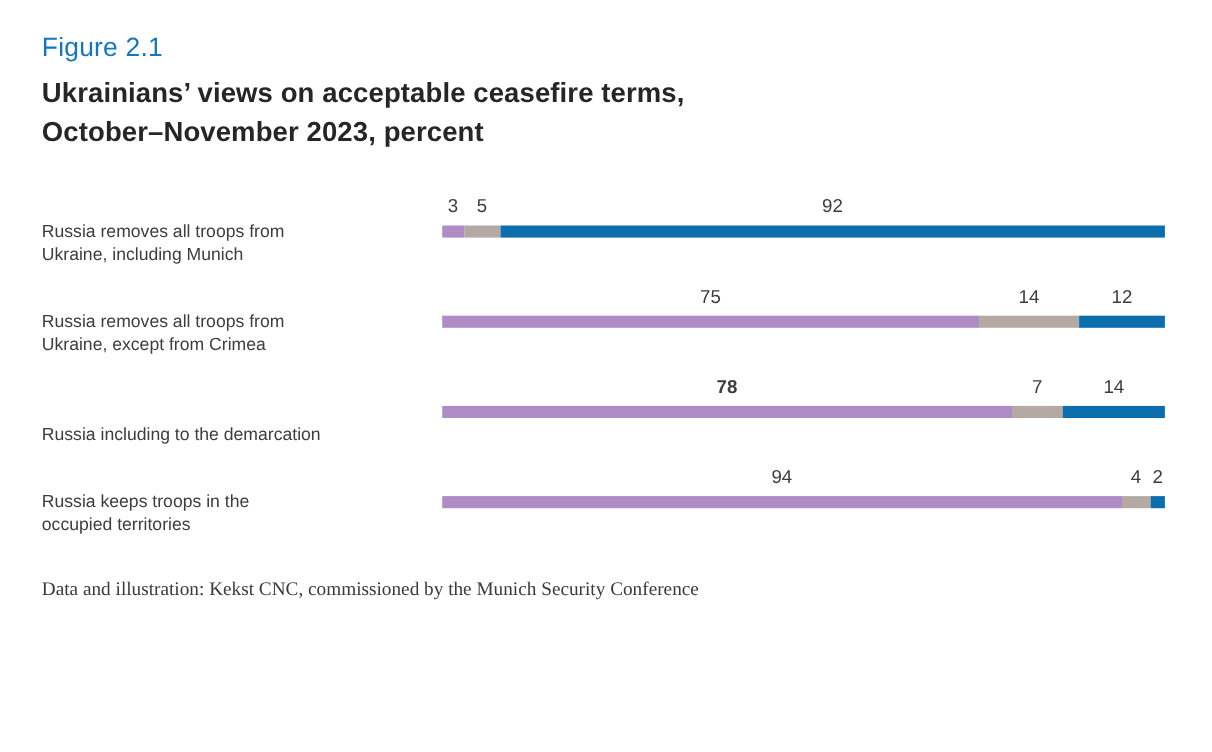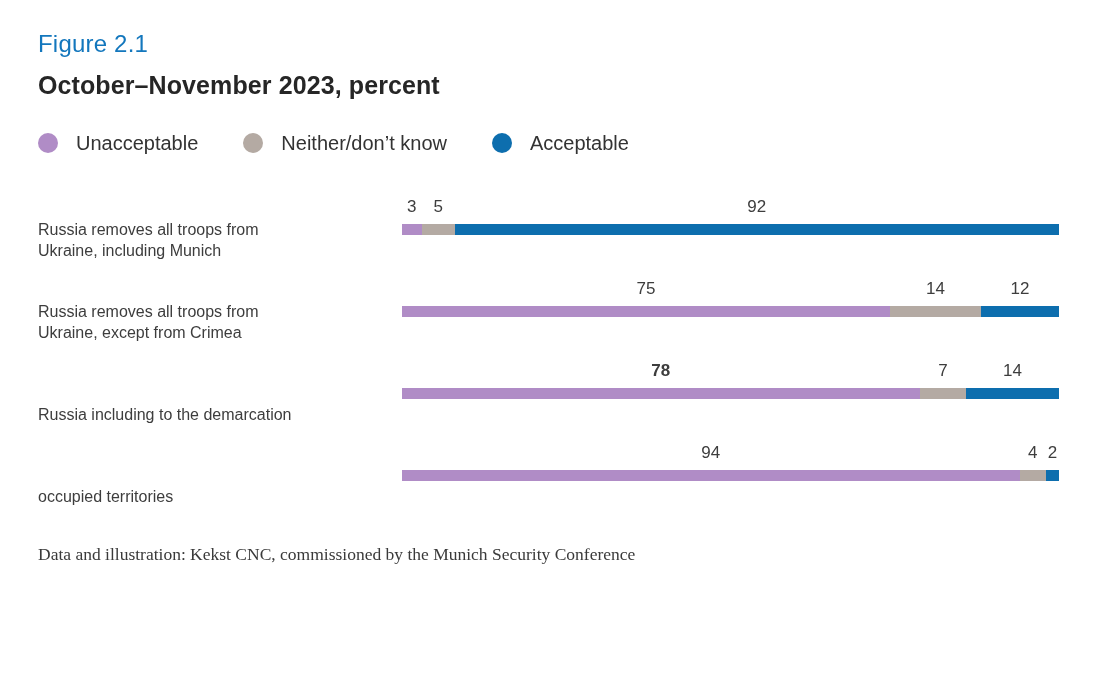--- a/index.html
+++ b/index.html
@@ -80,37 +80,24 @@
   }
 </style>
 </head>
 <body>
 
 <div class="page">
 
   <div class="figure-label">Figure 2.1</div>
 
   <div class="title">
+    <div>Ukrainians’ views on acceptable ceasefire terms,</div>
     <div>October–November 2023, percent</div>
   </div>
 
-  <div class="legend">
-    <div class="legend-item">
-      <span class="legend-dot" style="background: rgb(176, 140, 198);"></span>
-      <span class="legend-label">Unacceptable</span>
-    </div>
-    <div class="legend-item">
-      <span class="legend-dot" style="background: rgb(180, 170, 163);"></span>
-      <span class="legend-label">Neither/don’t know</span>
-    </div>
-    <div class="legend-item">
-      <span class="legend-dot" style="background: rgb(13, 110, 174);"></span>
-      <span class="legend-label">Acceptable</span>
-    </div>
-  </div>
 
   <div class="rows">
 
     <div class="chart-row">
       <div class="row-label">
         <div>Russia removes all troops from</div>
         <div>Ukraine, including Munich</div>
       </div>
       <div class="bar-area">
         <div class="value-labels">
@@ -158,20 +145,21 @@
         <div class="bar">
             <div class="segment" style="width: 78.7879%; background: rgb(176, 140, 198);"></div>
             <div class="segment" style="width: 7.07071%; background: rgb(180, 170, 163);"></div>
             <div class="segment" style="width: 14.1414%; background: rgb(13, 110, 174);"></div>
           </div>
       </div>
     </div>
 
     <div class="chart-row">
       <div class="row-label">
+        <div>Russia keeps troops in the</div>
         <div>occupied territories</div>
       </div>
       <div class="bar-area">
         <div class="value-labels">
             <span class="value-label" style="left: 47%;">94</span>
             <span class="value-label" style="left: 96%;">4</span>
             <span class="value-label" style="left: 99%;">2</span>
           </div>
         <div class="bar">
             <div class="segment" style="width: 94%; background: rgb(176, 140, 198);"></div>

